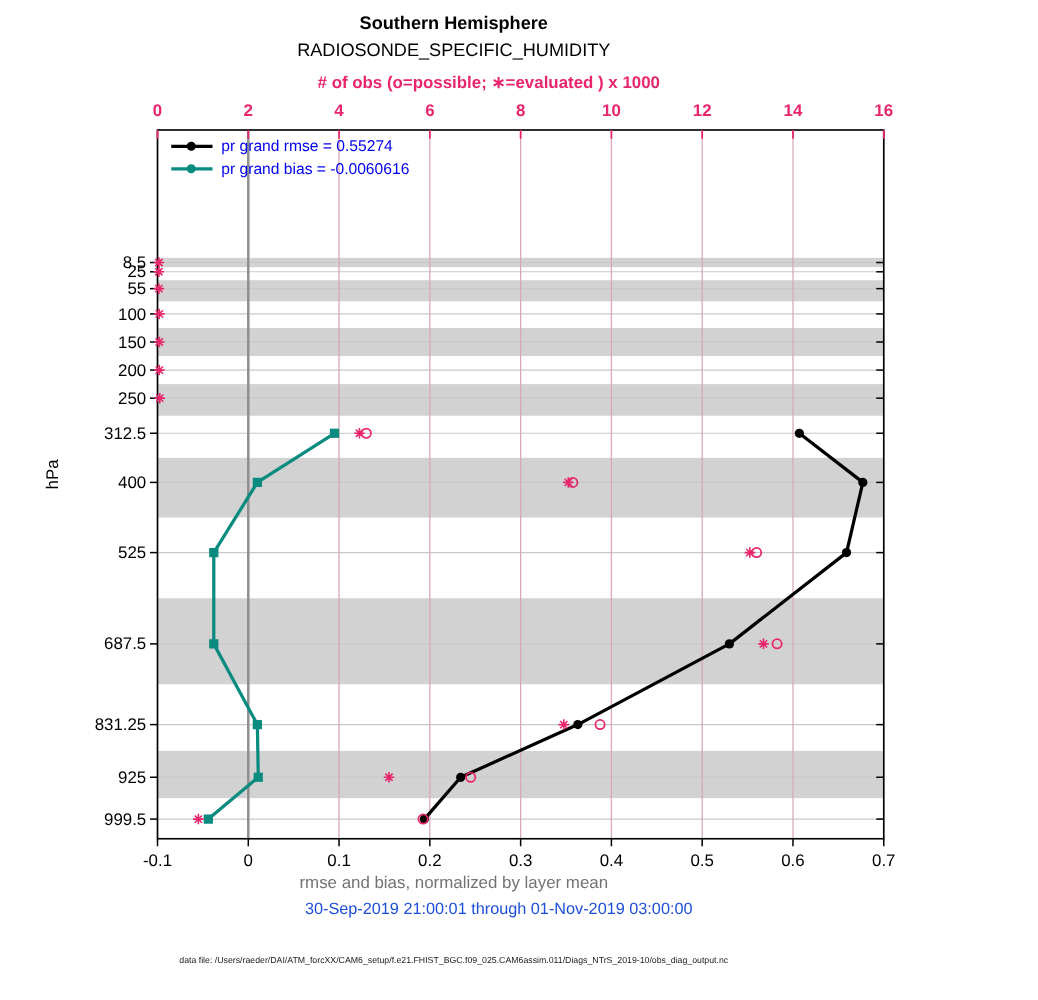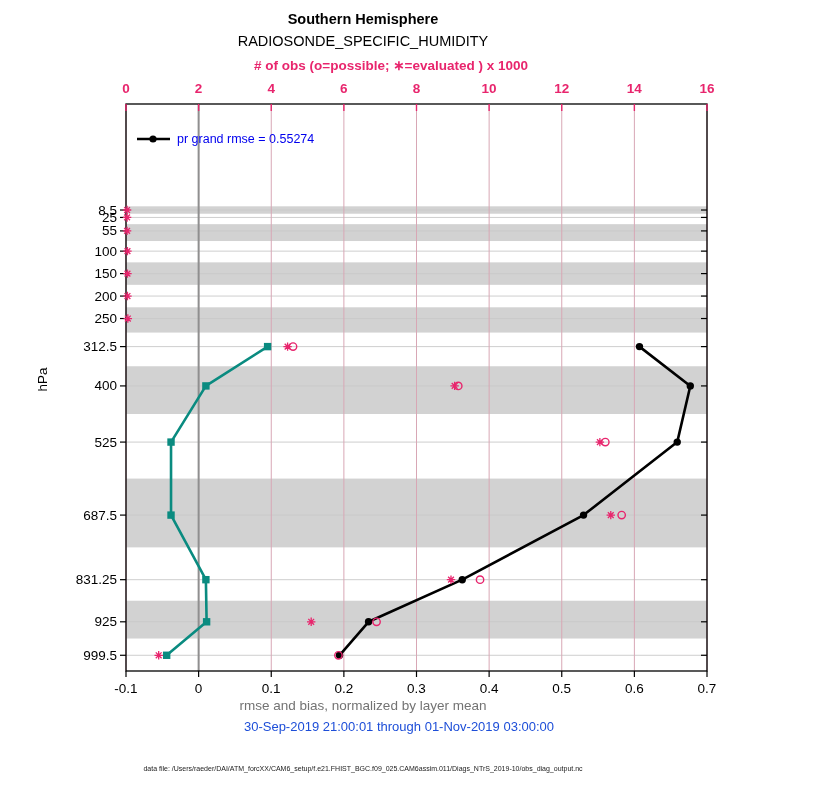--- a/index.html
+++ b/index.html
@@ -7,21 +7,21 @@
         font-family:"Liberation Sans",sans-serif;}
   .ctr{position:absolute;left:0;width:726px;text-align:center;}
   #title1{top:11px;font-size:14.5px;font-weight:bold;color:#000;}
   #title2{top:33px;font-size:14.5px;font-weight:normal;color:#000;}
   #obslabel{top:57px;font-size:13.5px;font-weight:bold;}
   #xlabel{top:698px;font-size:13.5px;color:#737373;}
   #datelabel{top:719px;font-size:13px;color:#1d4ed8;padding-left:36px;}
   #footer{top:765px;font-size:7px;color:#1a1a1a;letter-spacing:0;}
   #ylabel{position:absolute;left:30px;top:372px;font-size:13.5px;color:#000;
           transform:rotate(-90deg);transform-origin:center;}
-  #legend{position:absolute;left:136px;top:130px;}
+  #legend{position:absolute;left:136px;top:108px;}
   .legrow{display:flex;align-items:center;height:18px;}
   .legrow span{font-size:12.5px;margin-left:5px;}
   svg{position:absolute;left:0;top:0;}
 </style>
 </head>
 <body>
 
 <div id="root">
   <svg id="plot" width="830" height="800" viewBox="0 0 830 800">
       <rect x="126" y="206.312325" width="581" height="7.413450000000012" fill="#d2d2d2"></rect>
@@ -178,19 +178,26 @@
   <div id="obslabel" class="ctr" style="color: rgb(232, 37, 109); padding-left: 28px;"># of obs (o=possible; ∗=evaluated ) x 1000</div>
 
   <div id="legend">
       <div class="legrow">
         <svg width="36" height="14" style="position:static">
        <line x1="1" y1="7" x2="34" y2="7" stroke="#000000" stroke-width="2.6"></line>
        <circle cx="17" cy="7" r="3.6" fill="#000000"></circle>
      </svg>
      <span style="color:#0000ee">pr grand rmse = 0.55274</span>
       </div>
+      <div class="legrow">
+        <svg width="36" height="14" style="position:static">
+       <line x1="1" y1="7" x2="34" y2="7" stroke="#0a8b80" stroke-width="2.6"></line>
+       <circle cx="17" cy="7" r="3.6" fill="#0a8b80"></circle>
+     </svg>
+     <span style="color:#0000ee">pr grand bias = -0.0060616</span>
+      </div>
     </div>
 
   <div id="ylabel">hPa</div>
   <div id="xlabel" class="ctr">rmse and bias, normalized by layer mean</div>
   <div id="datelabel" class="ctr">30-Sep-2019 21:00:01 through 01-Nov-2019 03:00:00</div>
   <div id="footer" class="ctr">data file: /Users/raeder/DAI/ATM_forcXX/CAM6_setup/f.e21.FHIST_BGC.f09_025.CAM6assim.011/Diags_NTrS_2019-10/obs_diag_output.nc</div>
 </div>
 
 </body></html>

